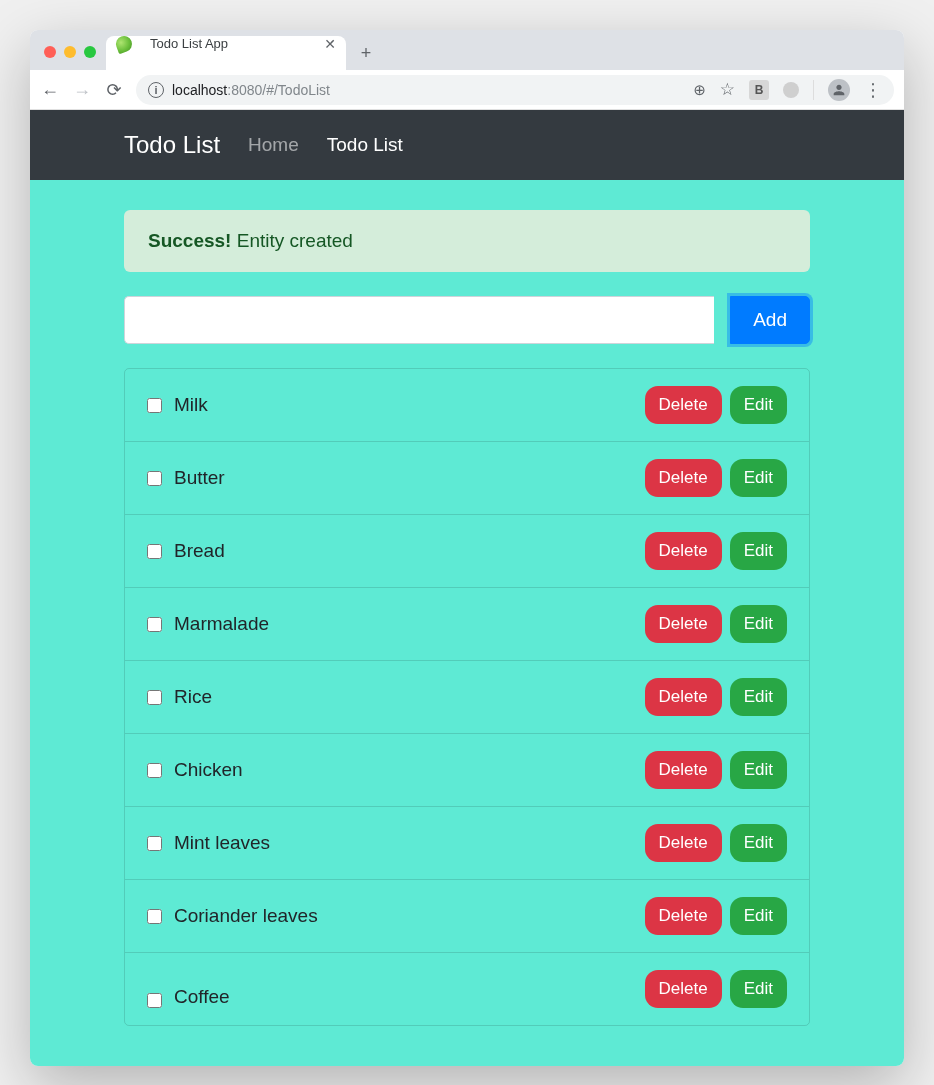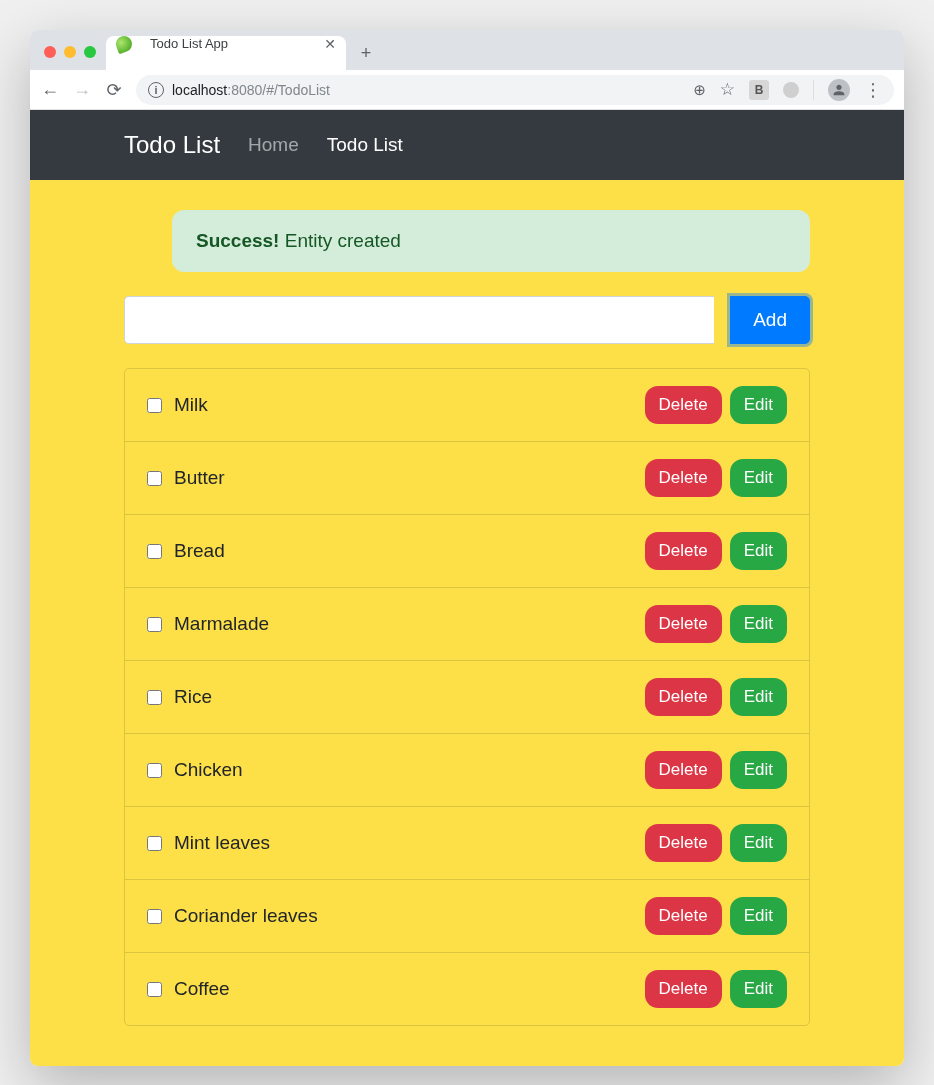--- a/index.html
+++ b/index.html
@@ -99,41 +99,40 @@
     .right-icons .circle { width: 16px; height: 16px; border-radius: 50%; background: #cfcfcf; }
     .right-icons .divider { width:1px; height:20px; background:#ddd; }
     .right-icons .avatar {
       width: 22px; height: 22px; border-radius: 50%; background: #bdc1c6;
       display:flex; align-items:center; justify-content:center;
     }
     .right-icons .avatar svg { width: 16px; height: 16px; fill:#5f6368;}
     .right-icons .kebab { font-size: 18px; letter-spacing: 0; line-height: 0; }
 
     
-    .page { min-height: 920px; background: #fde047; }
+    .page { min-height: 920px; background: #5eead4; }
     .navbar {
       background: #343a40;
       height: 70px;
       display: flex;
       align-items: center;
       padding: 0 94px;
       gap: 28px;
     }
     .navbar .brand { color: #fff; font-size: 24px; font-weight: 500; }
     .navbar .nav-link { color: rgba(255,255,255,0.55); font-size: 19px; cursor: pointer; }
     .navbar .nav-link.active { color: #fff; }
 
     .container { padding: 30px 94px 40px; }
     .alert {
       background: #d4edda;
       color: #155724;
-      border-radius: 12px;
+      border-radius: 6px;
       padding: 20px 24px;
       font-size: 19px;
-      margin-left: 48px;
     }
     .alert strong { font-weight: 700; }
 
     .add-row {
       display: flex;
       gap: 16px;
       margin-top: 24px;
     }
     .add-input {
       flex: 1;
@@ -162,21 +161,21 @@
       margin-top: 24px;
       border: 1px solid rgba(0,0,0,0.125);
       border-radius: 5px;
     }
     .list-item {
       display: flex;
       align-items: center;
       padding: 17px 22px;
       border-bottom: 1px solid rgba(0,0,0,0.125);
     }
-    .list-item:last-child { border-bottom: none; }
+    .list-item:last-child { border-bottom: none; align-items: flex-end; }
     .list-item input[type=checkbox] {
       width: 15px; height: 15px; margin-right: 12px; cursor: pointer;
     }
     .list-item .label {
       font-size: 19px; color: #212529; flex: 1;
     }
     .btn {
       border: none; border-radius: 13px; padding: 9px 14px;
       font-size: 17px; color: #fff; cursor: pointer;
     }

